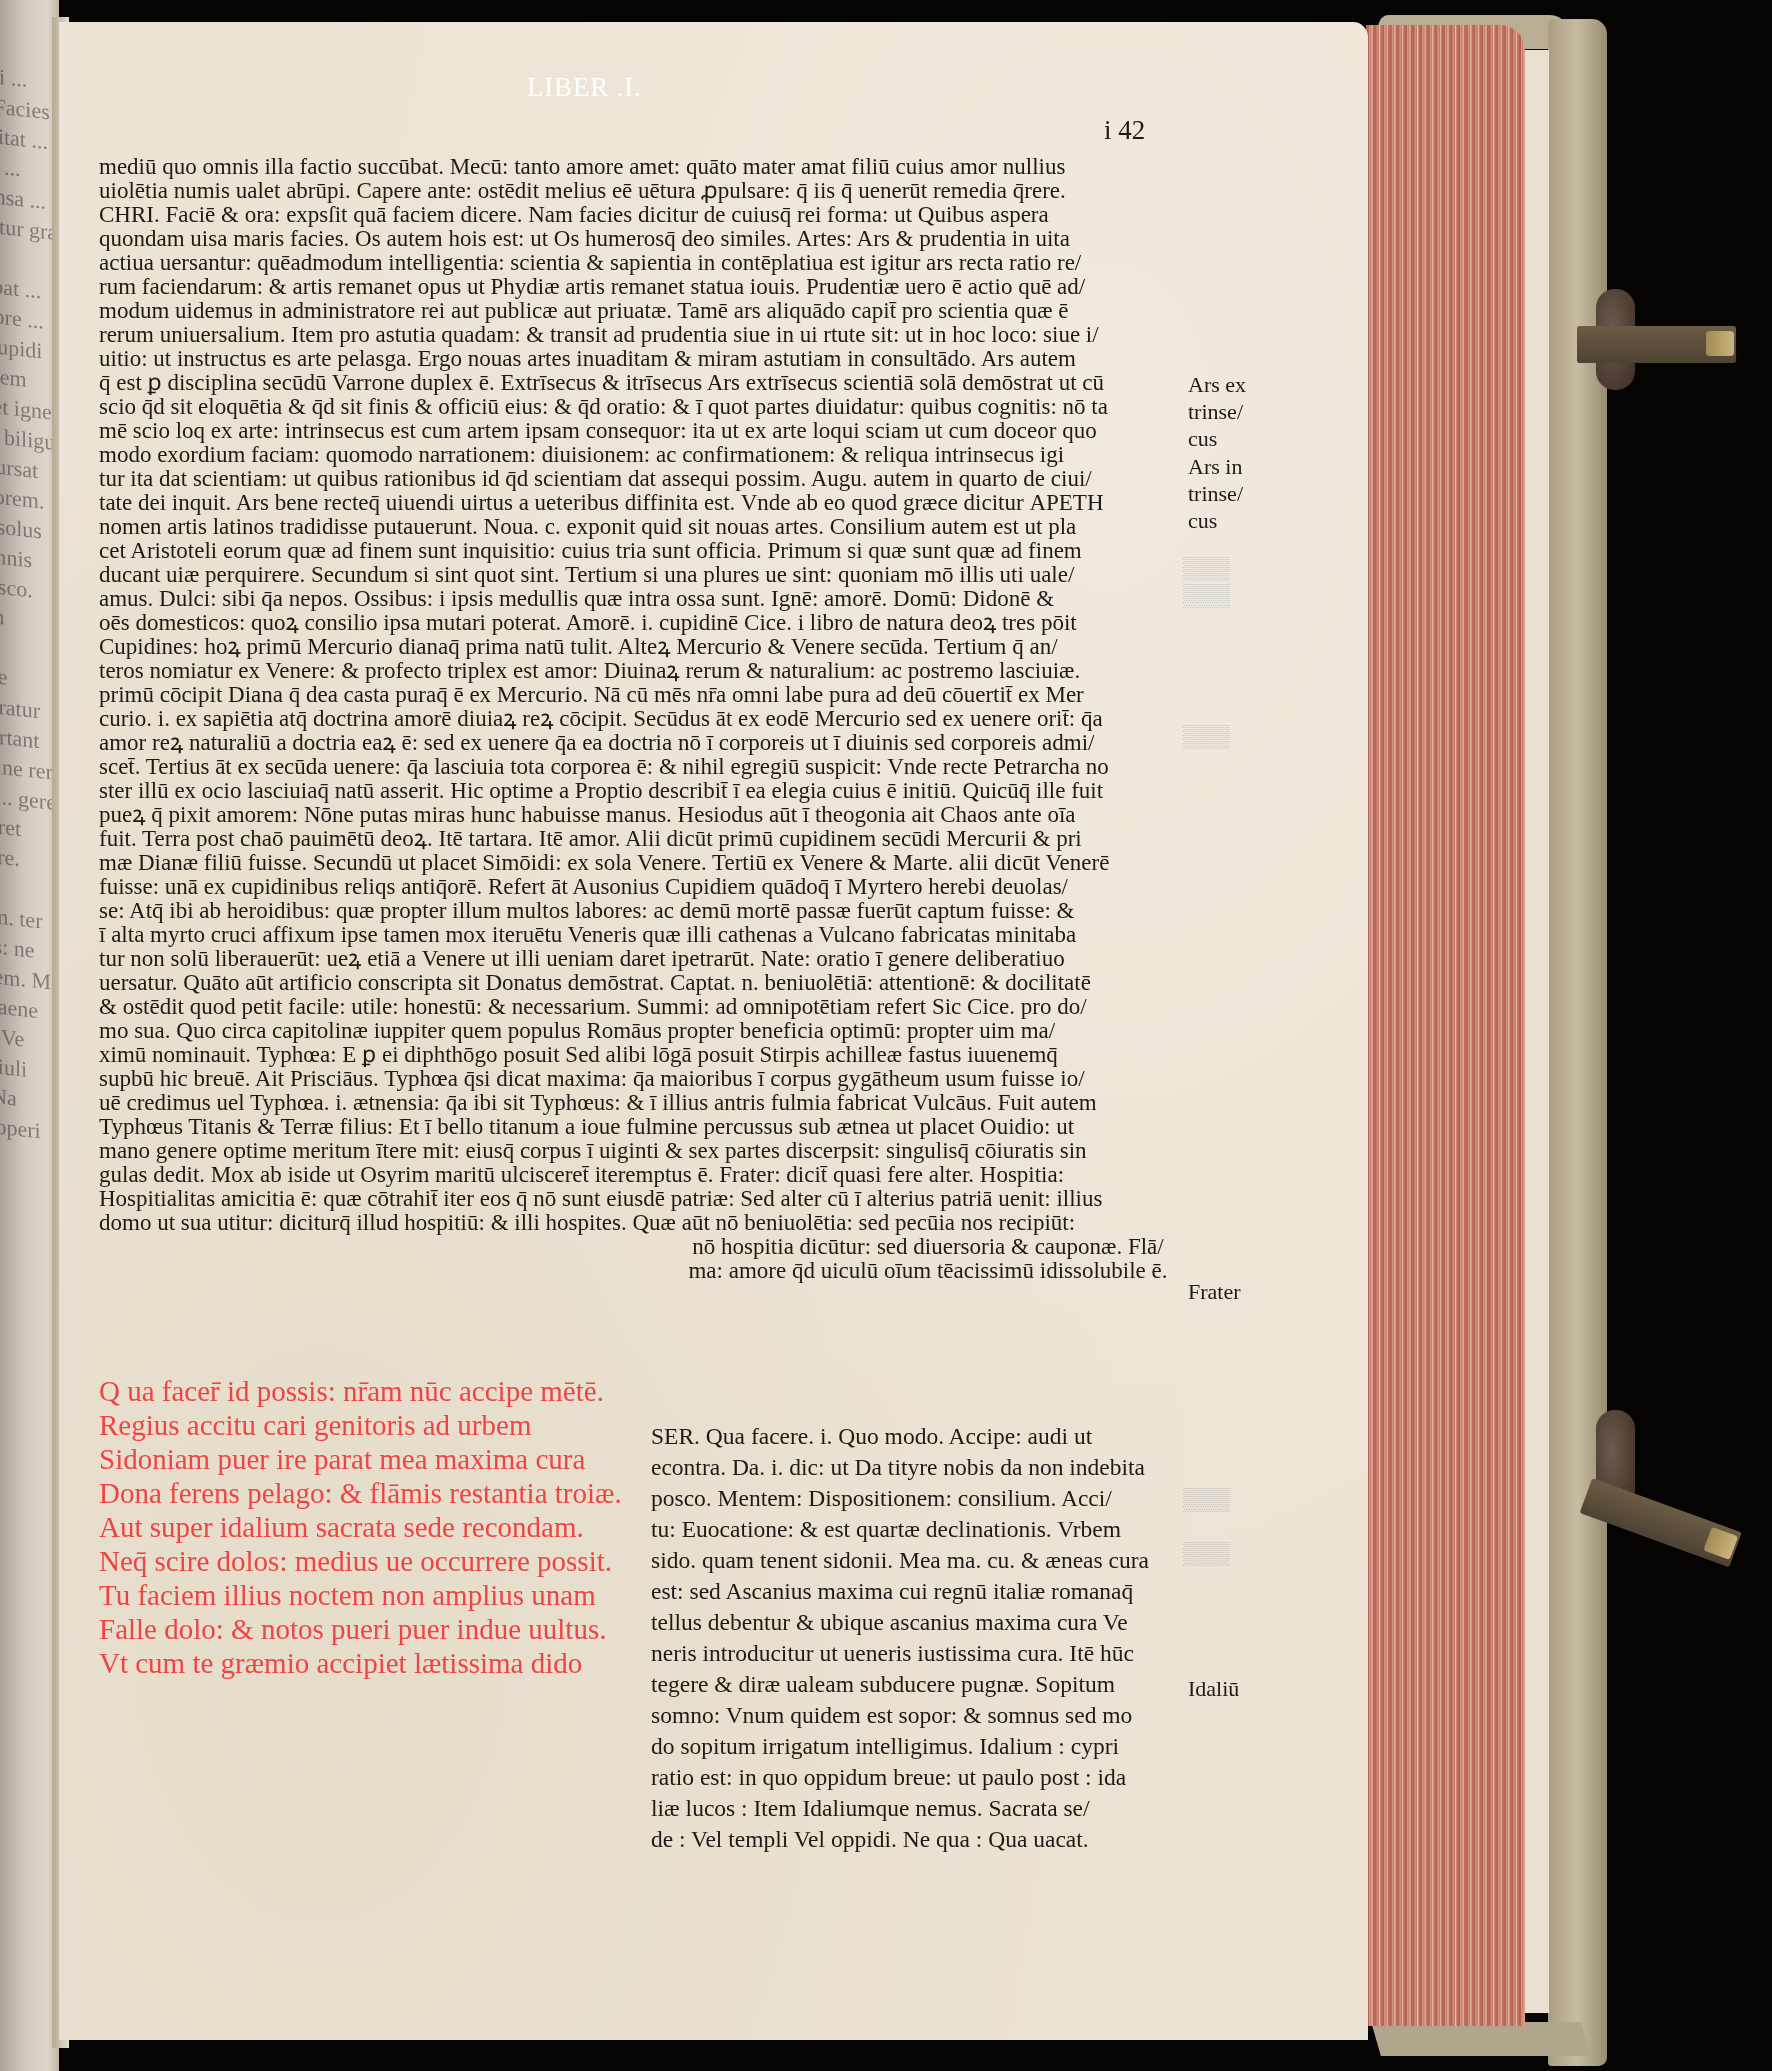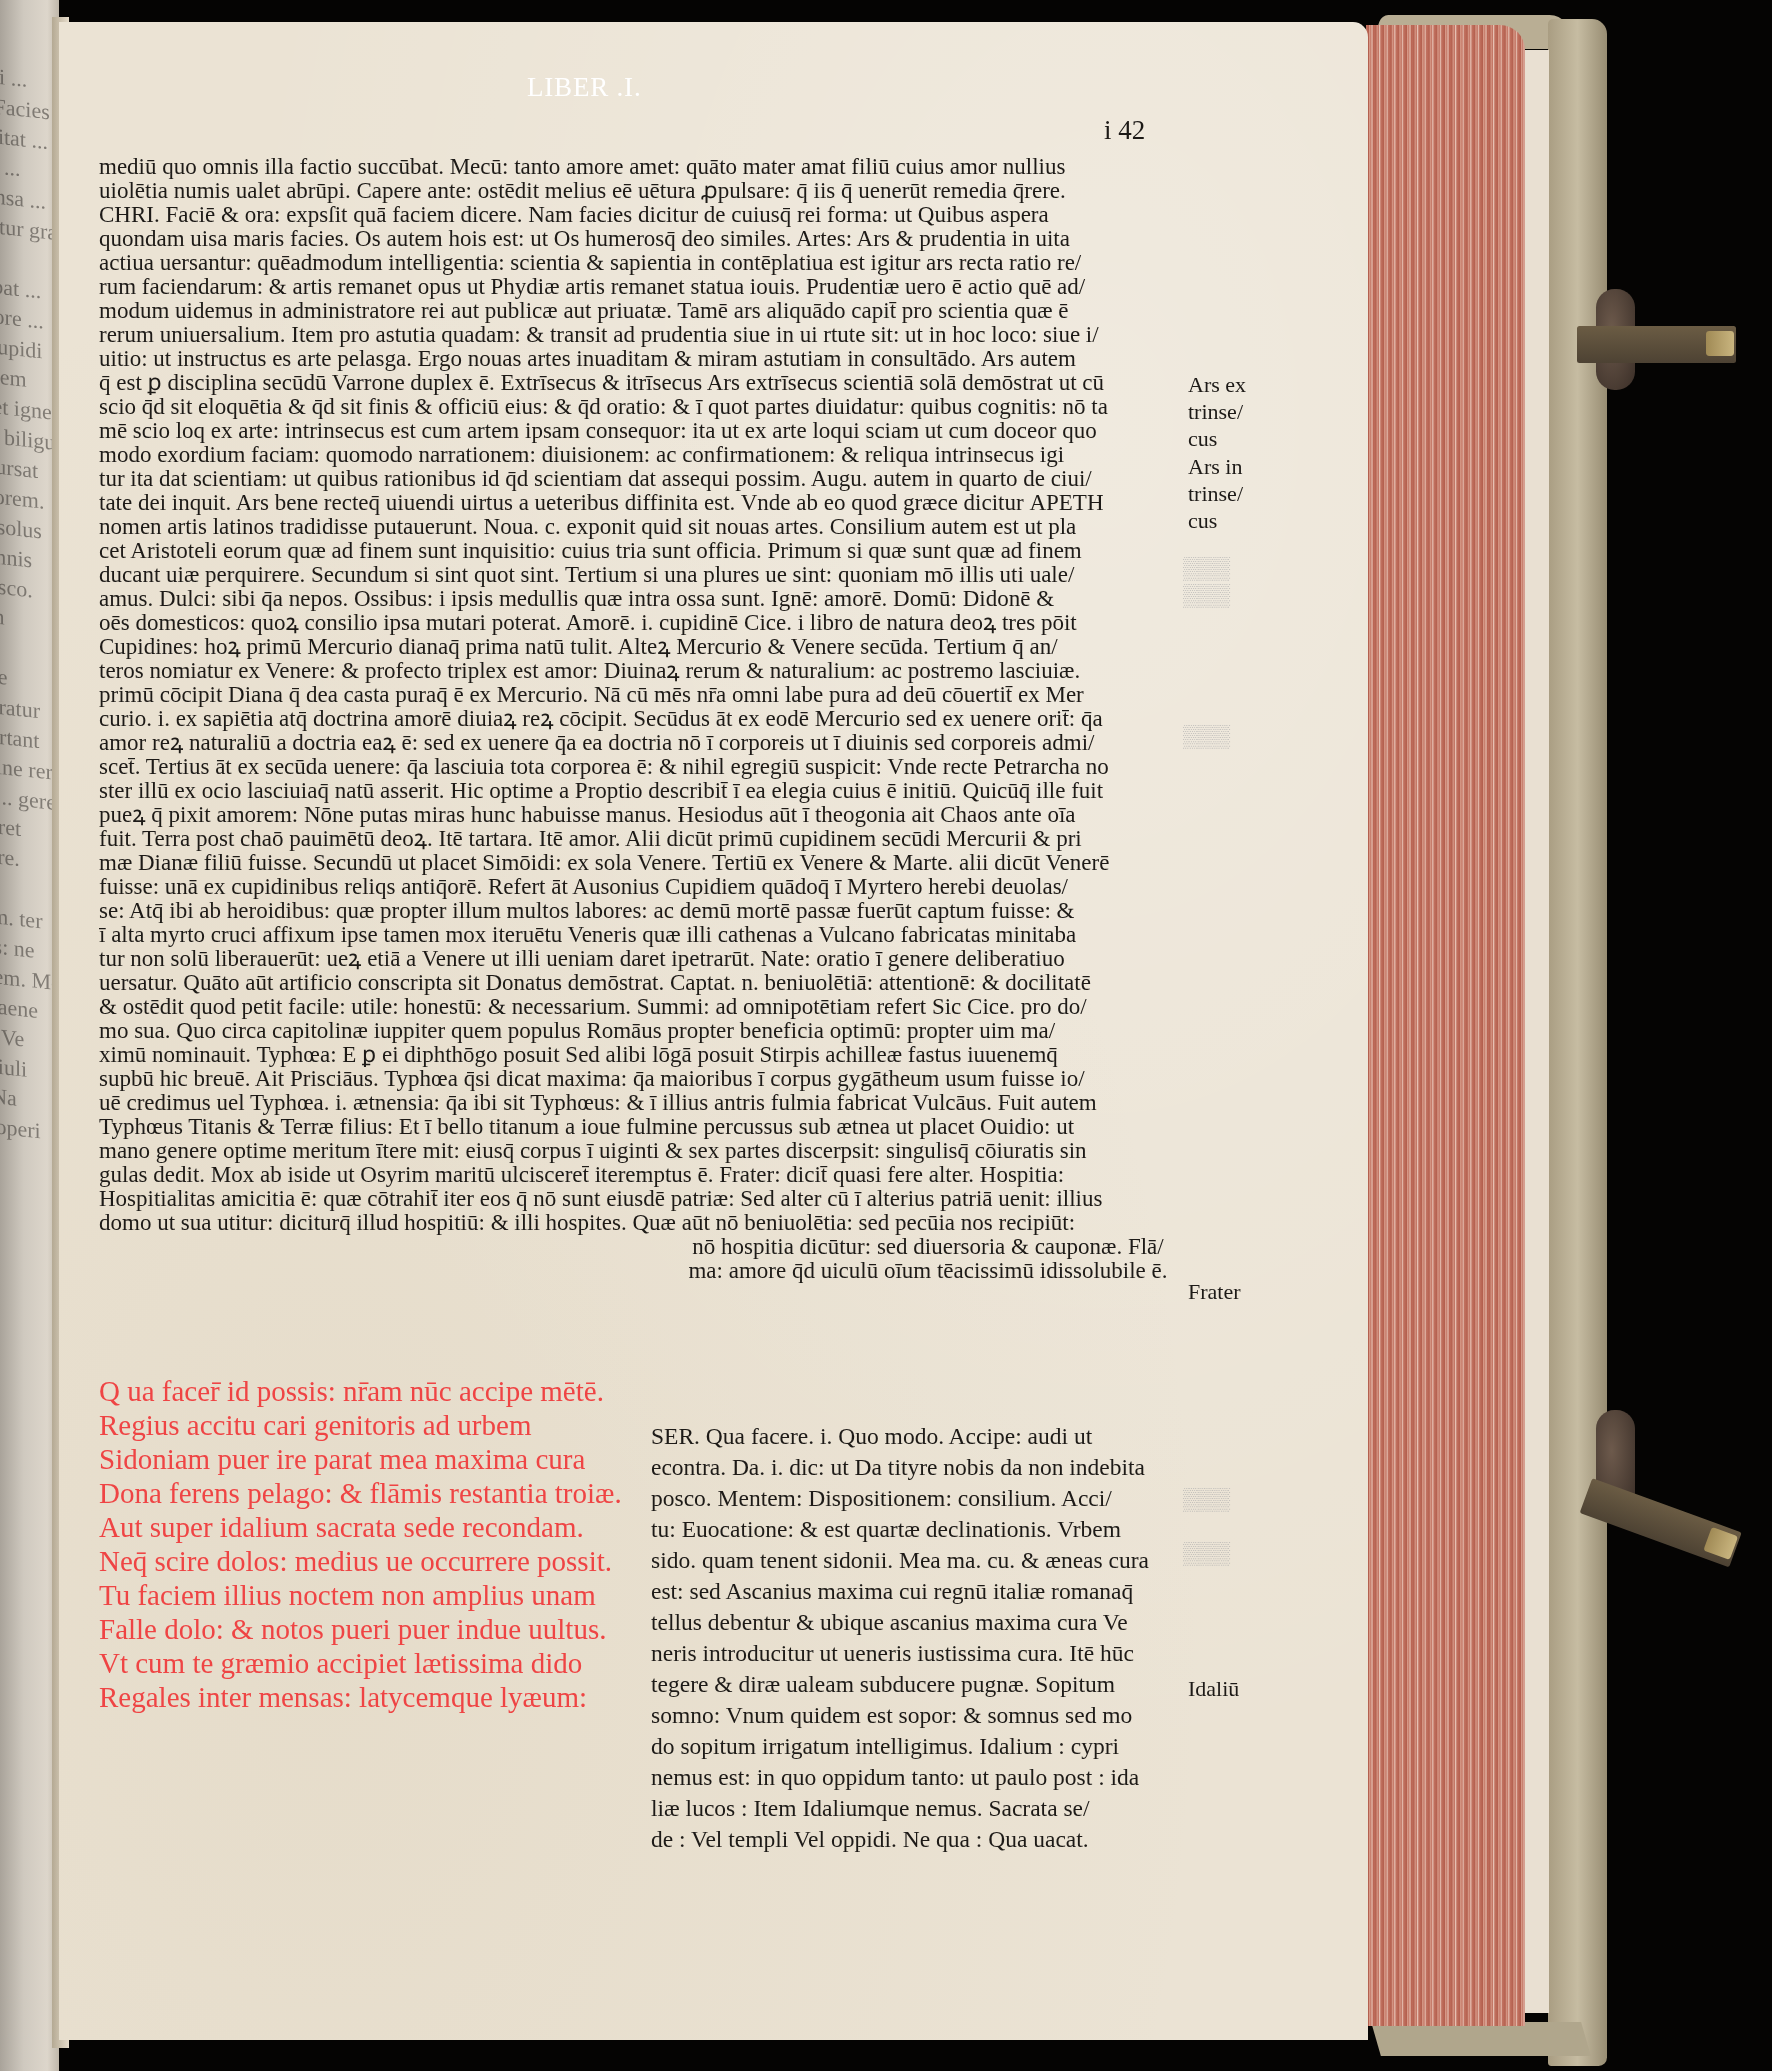--- a/index.html
+++ b/index.html
@@ -218,36 +218,35 @@
 <div class="verse">
   <div class="line">Q ua facer̄ id possis: nr̄am nūc accipe mētē.</div>
   <div class="line">Regius accitu cari genitoris ad urbem</div>
   <div class="line">Sidoniam puer ire parat mea maxima cura</div>
   <div class="line">Dona ferens pelago: &amp; flāmis restantia troiæ.</div>
   <div class="line">Aut super idalium sacrata sede recondam.</div>
   <div class="line">Neq̄ scire dolos: medius ue occurrere possit.</div>
   <div class="line">Tu faciem illius noctem non amplius unam</div>
   <div class="line">Falle dolo: &amp; notos pueri puer indue uultus.</div>
   <div class="line">Vt cum te græmio accipiet lætissima dido</div>
-  <div class="line">Regales inter mensas: latycemque lyæum:</div>
 </div>
 
 <div class="col2" style="top:1421px;">
   <div class="line">  SER.   Qua facere. i. Quo modo.  Accipe: audi ut</div>
   <div class="line">econtra. Da. i. dic: ut Da tityre nobis da non indebita</div>
   <div class="line">posco.  Mentem: Dispositionem: consilium.   Acci/</div>
   <div class="line">tu: Euocatione: &amp; est quartæ declinationis.  Vrbem</div>
   <div class="line">sido. quam tenent sidonii.  Mea ma. cu. &amp; æneas cura</div>
   <div class="line">est: sed Ascanius maxima cui regnū italiæ romanaq̄</div>
   <div class="line">tellus debentur &amp; ubique ascanius maxima cura Ve</div>
   <div class="line">neris introducitur ut ueneris iustissima cura. Itē hūc</div>
   <div class="line">tegere &amp; diræ ualeam subducere pugnæ.  Sopitum</div>
   <div class="line">somno: Vnum quidem est sopor: &amp; somnus sed mo</div>
   <div class="line">do sopitum irrigatum intelligimus.  Idalium : cypri</div>
-  <div class="line">nemus est: in quo oppidum tanto: ut paulo post : ida</div>
+  <div class="line">ratio est: in quo oppidum breue: ut paulo post : ida</div>
   <div class="line">liæ lucos : Item Idaliumque nemus.    Sacrata se/</div>
   <div class="line">de : Vel templi Vel oppidi.   Ne qua : Qua uacat.</div>
 </div>
 
 <div class="margin-note" style="top:371px;">
   <div class="line">Ars ex</div>
   <div class="line">trinse/</div>
   <div class="line">cus</div>
 </div>
 <div class="margin-note" style="top:453px;">

